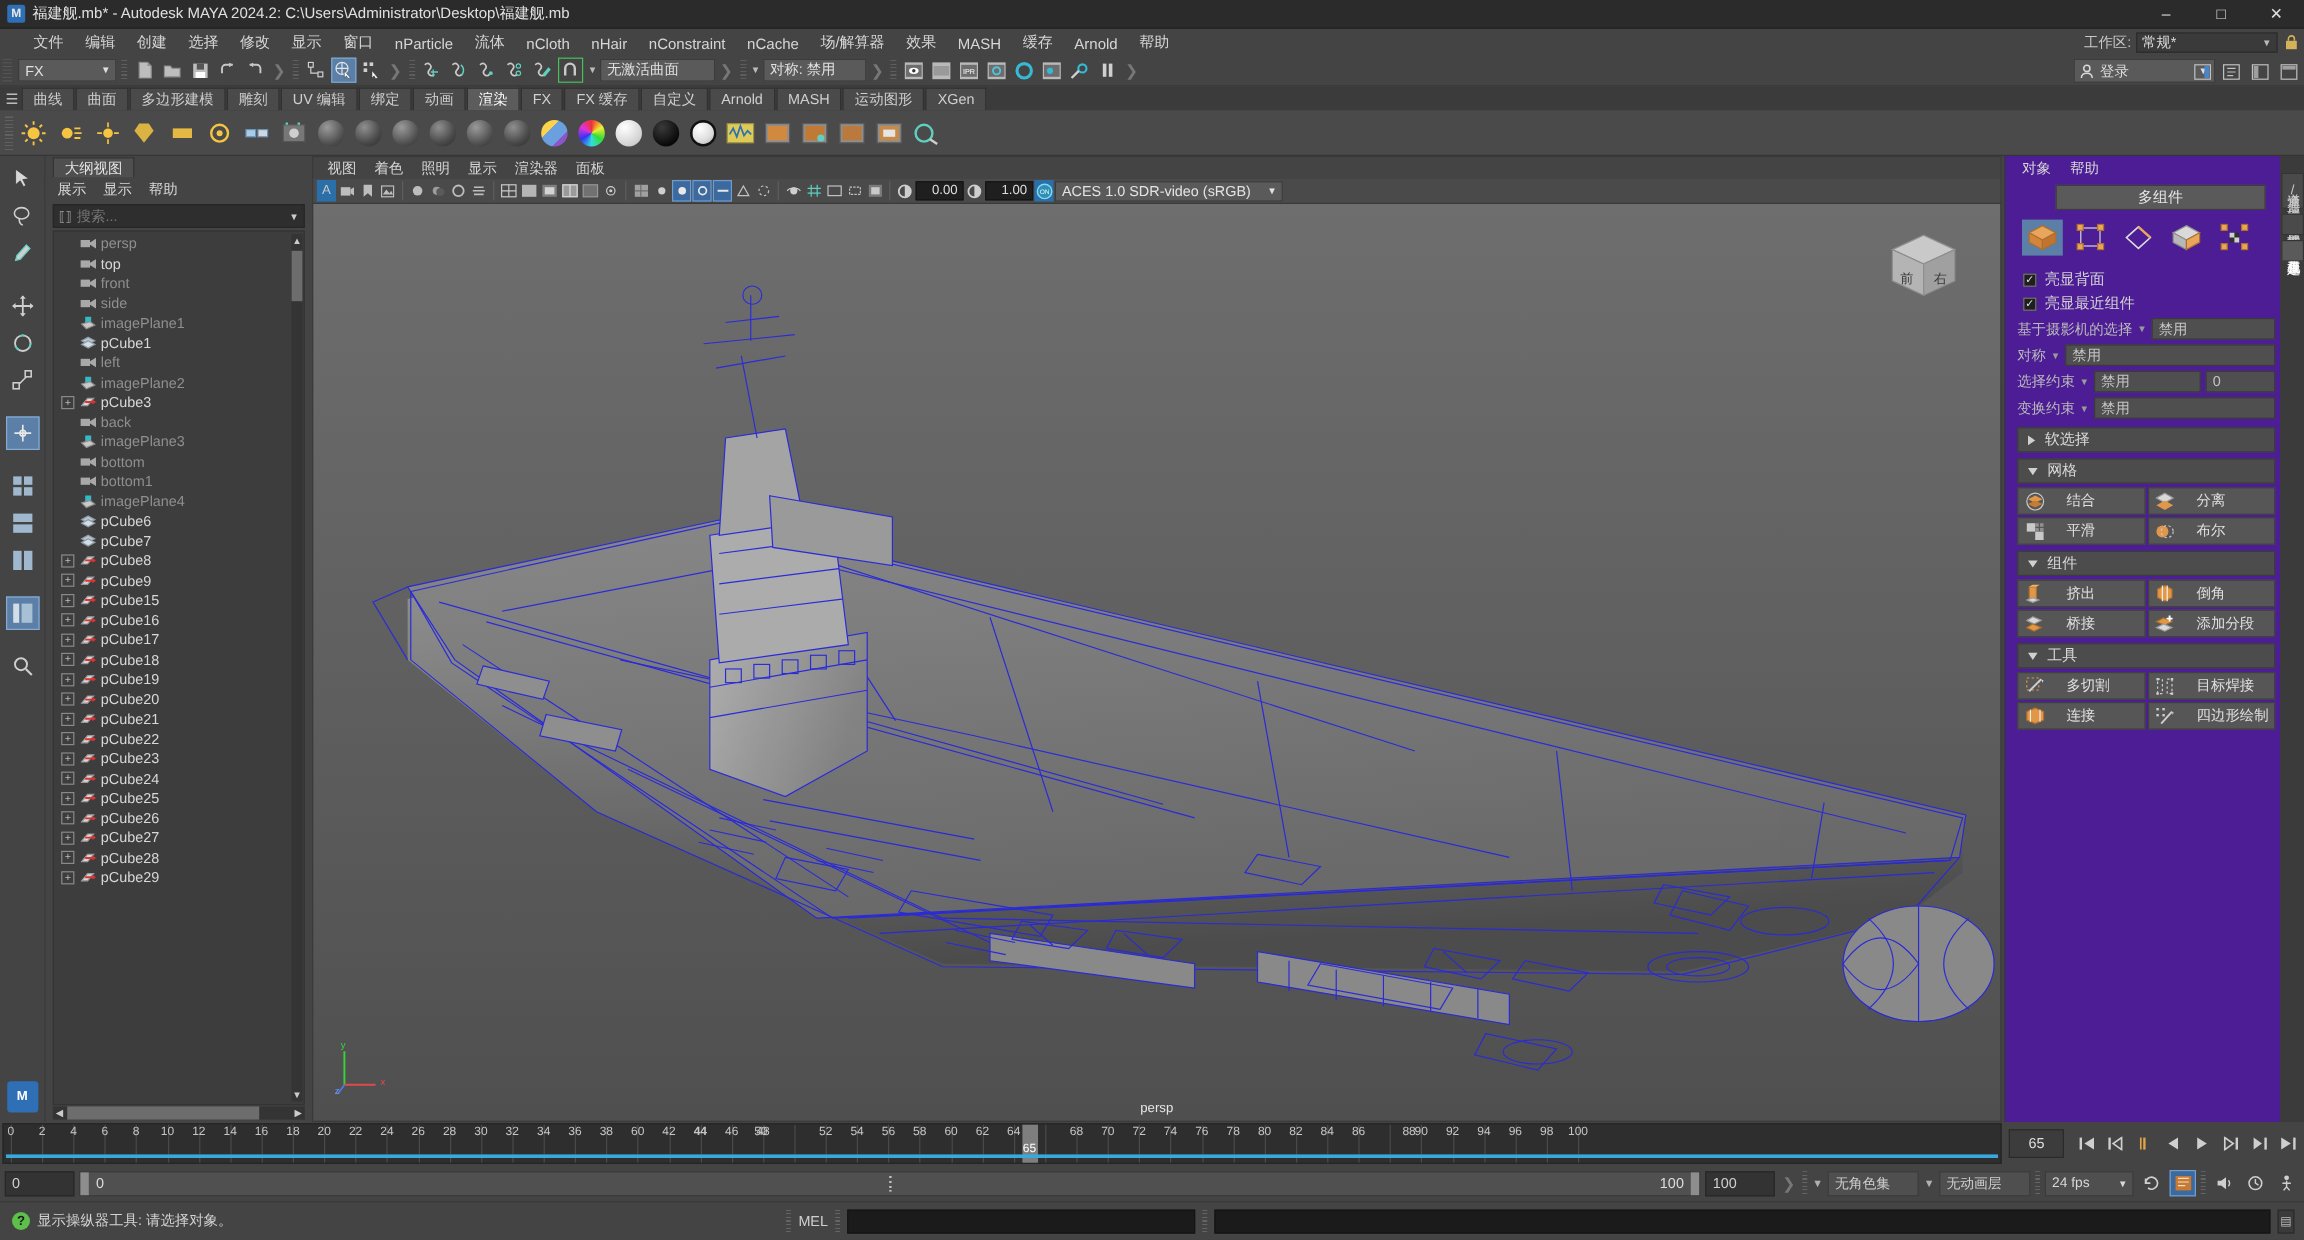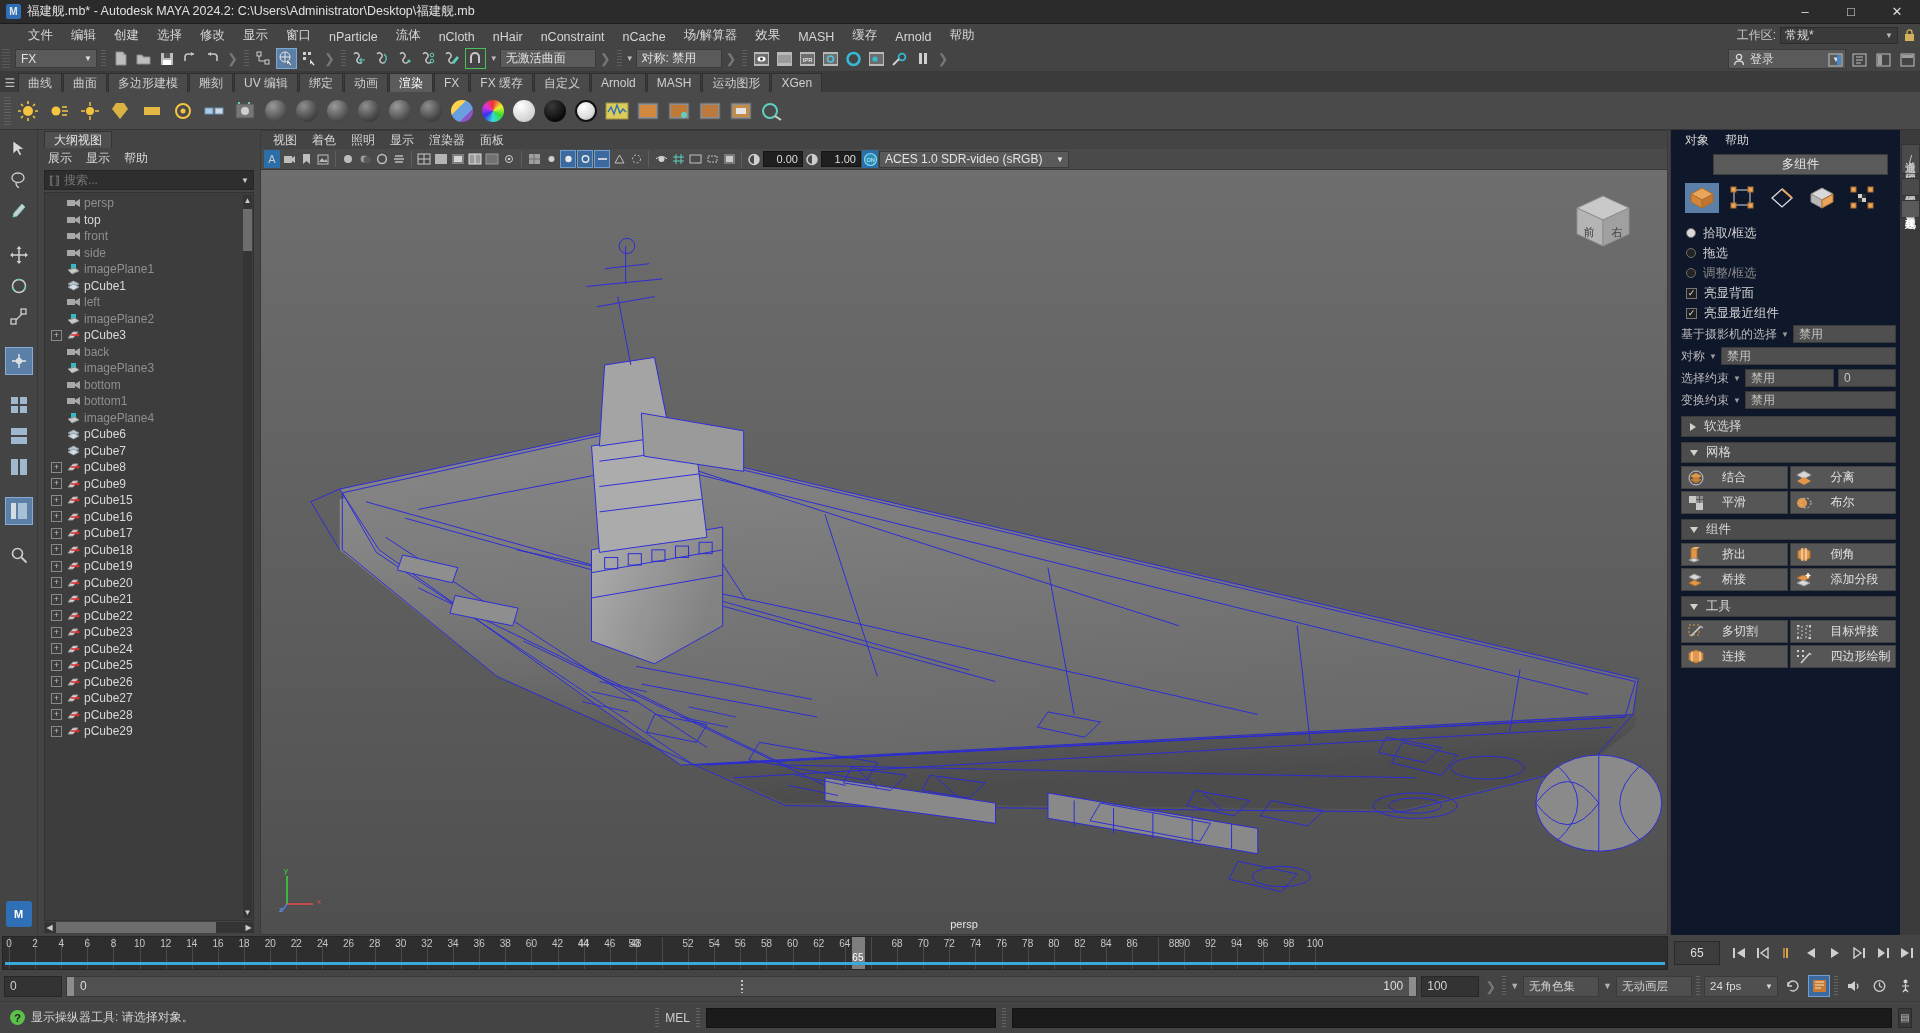--- a/index.html
+++ b/index.html
@@ -178,21 +178,21 @@
   .aces-combo .carot{position:absolute;right:4px;font-size:8px;}
   .vp-canvas{ flex:1 1 auto; position:relative; overflow:hidden;
               background:linear-gradient(#6e6e6e 0%,#5e5e5e 55%,#4f4f4f 100%);
               border:1px solid #3a3a3a; border-top:none; }
   .vp-canvas .persp-label{ position:absolute; bottom:4px; left:50%; transform:translateX(-50%);
      color:#e6e6e6; font-size:11px;}
   .viewcube{ position:absolute; right:34px; top:22px; width:60px; height:58px;}
   .axis-gizmo{ position:absolute; left:18px; bottom:22px; width:42px; height:48px;}
 
   
-  .rightpanel{ width:230px; flex:0 0 230px; background:#0f172a; display:flex; flex-direction:column;
+  .rightpanel{ width:230px; flex:0 0 230px; background:#4c1d95; display:flex; flex-direction:column;
                border-left:1px solid #383838;}
   .rp-menu{ height:20px; display:flex; align-items:center; gap:16px; padding:0 14px; font-size:12px; color:#d6d6d6;}
   .rp-body{ flex:1 1 auto; overflow:hidden; padding:0 4px 0 8px; }
   .rp-title{ margin:4px 8px 6px 34px; height:21px; background:#5a5a5a; border:1px solid #3d3d3d;
      display:flex; align-items:center; justify-content:center; font-size:12.5px; color:#e6e6e6;}
   .compo-row{ display:flex; gap:6px; padding:2px 0 10px 6px; }
   .compo-btn{ width:34px;height:30px; display:flex;align-items:center;justify-content:center;}
   .compo-btn.sel{ background:#5b7fa6; }
   .radio-row{ display:flex; align-items:center; gap:7px; height:20px; padding-left:7px; font-size:12.5px;}
   .radio{ width:10px;height:10px;border-radius:50%;background:#232323;border:1px solid #6e6e6e;}
@@ -1504,34 +1504,20 @@
                   <rect x="19" y="1" width="5" height="5"></rect>
                   <rect x="2" y="17" width="5" height="5"></rect>
                   <rect x="19" y="17" width="5" height="5"></rect>
                 </g>
                 <rect x="9" y="8" width="8" height="8" fill="#303030"></rect>
                 <path d="M9 8h4v4h-4zM13 12h4v4h-4z" fill="#cfcfcf"></path>
               </svg>
           </div>
         </div>
 
-        <div id="radios">
-            <div class="radio-row">
-              <div class="radio on"></div>
-              <span class="rtxt">拾取/框选</span>
-            </div>
-            <div class="radio-row">
-              <div class="radio"></div>
-              <span class="rtxt">拖选</span>
-            </div>
-            <div class="radio-row">
-              <div class="radio"></div>
-              <span class="rtxt dim">调整/框选</span>
-            </div>
-          </div>
         <div id="checks">
             <div class="chk-row">
               <div class="chk">✓</div>
               <span class="rtxt">亮显背面</span>
             </div>
             <div class="chk-row">
               <div class="chk">✓</div>
               <span class="rtxt">亮显最近组件</span>
             </div>
           </div>

